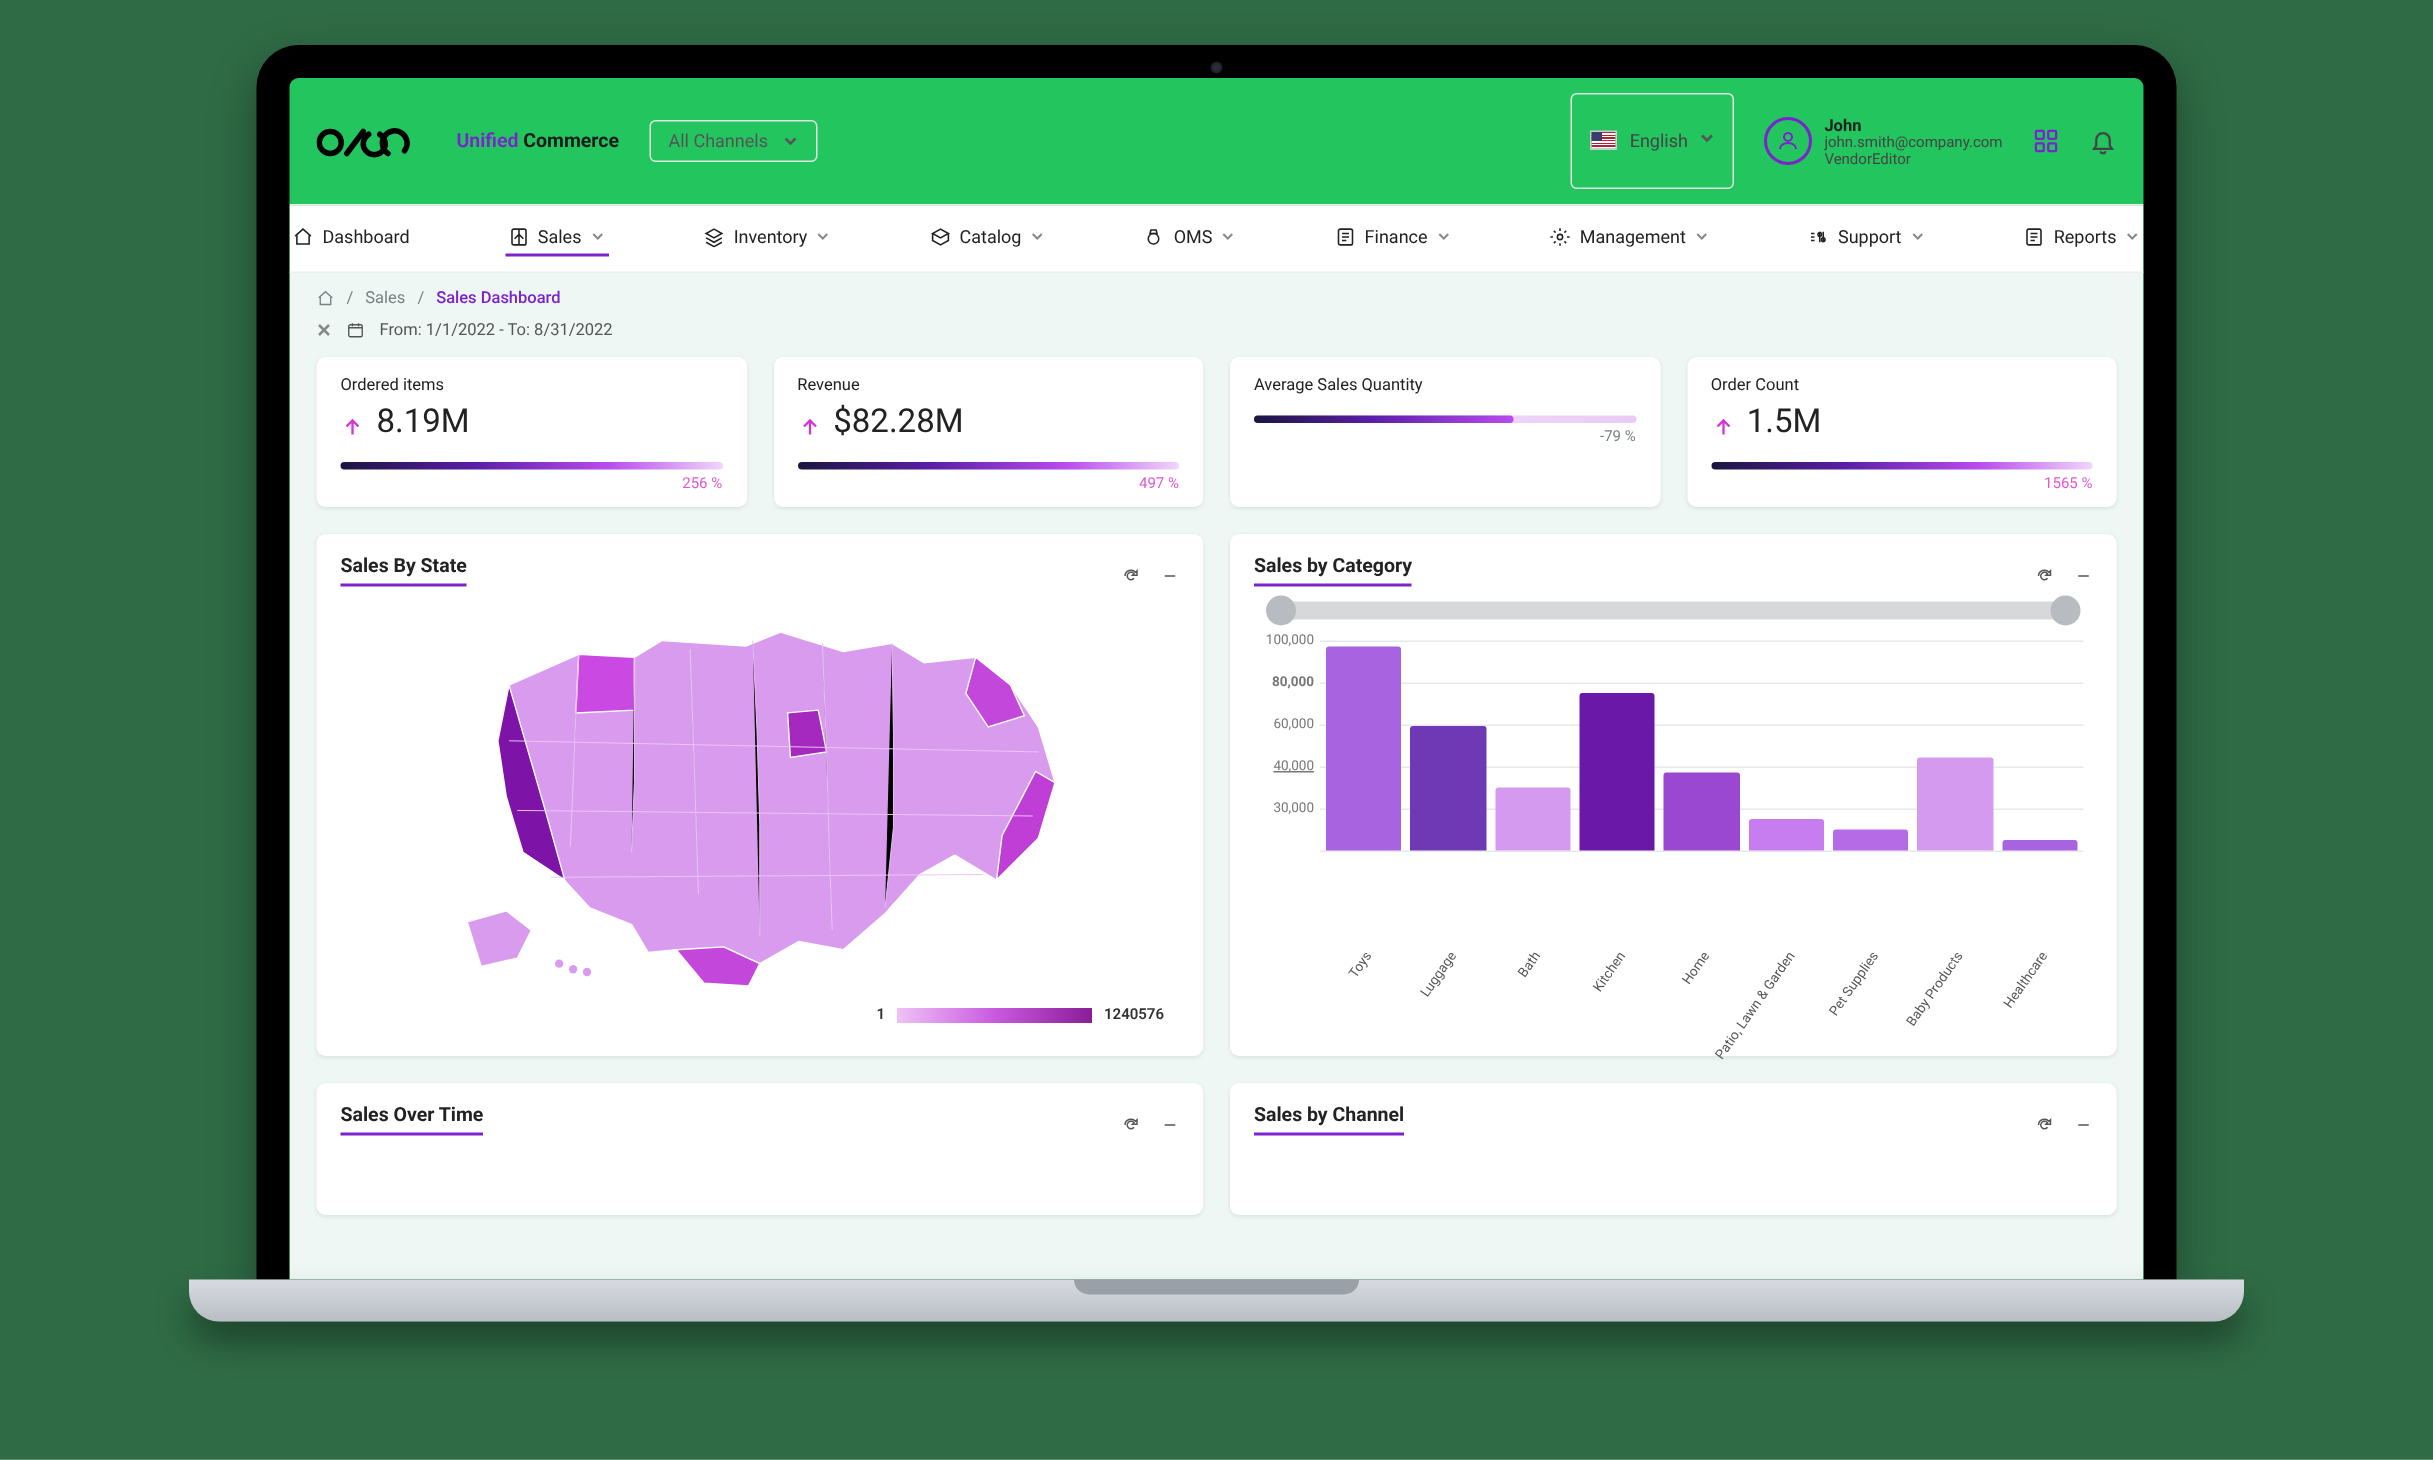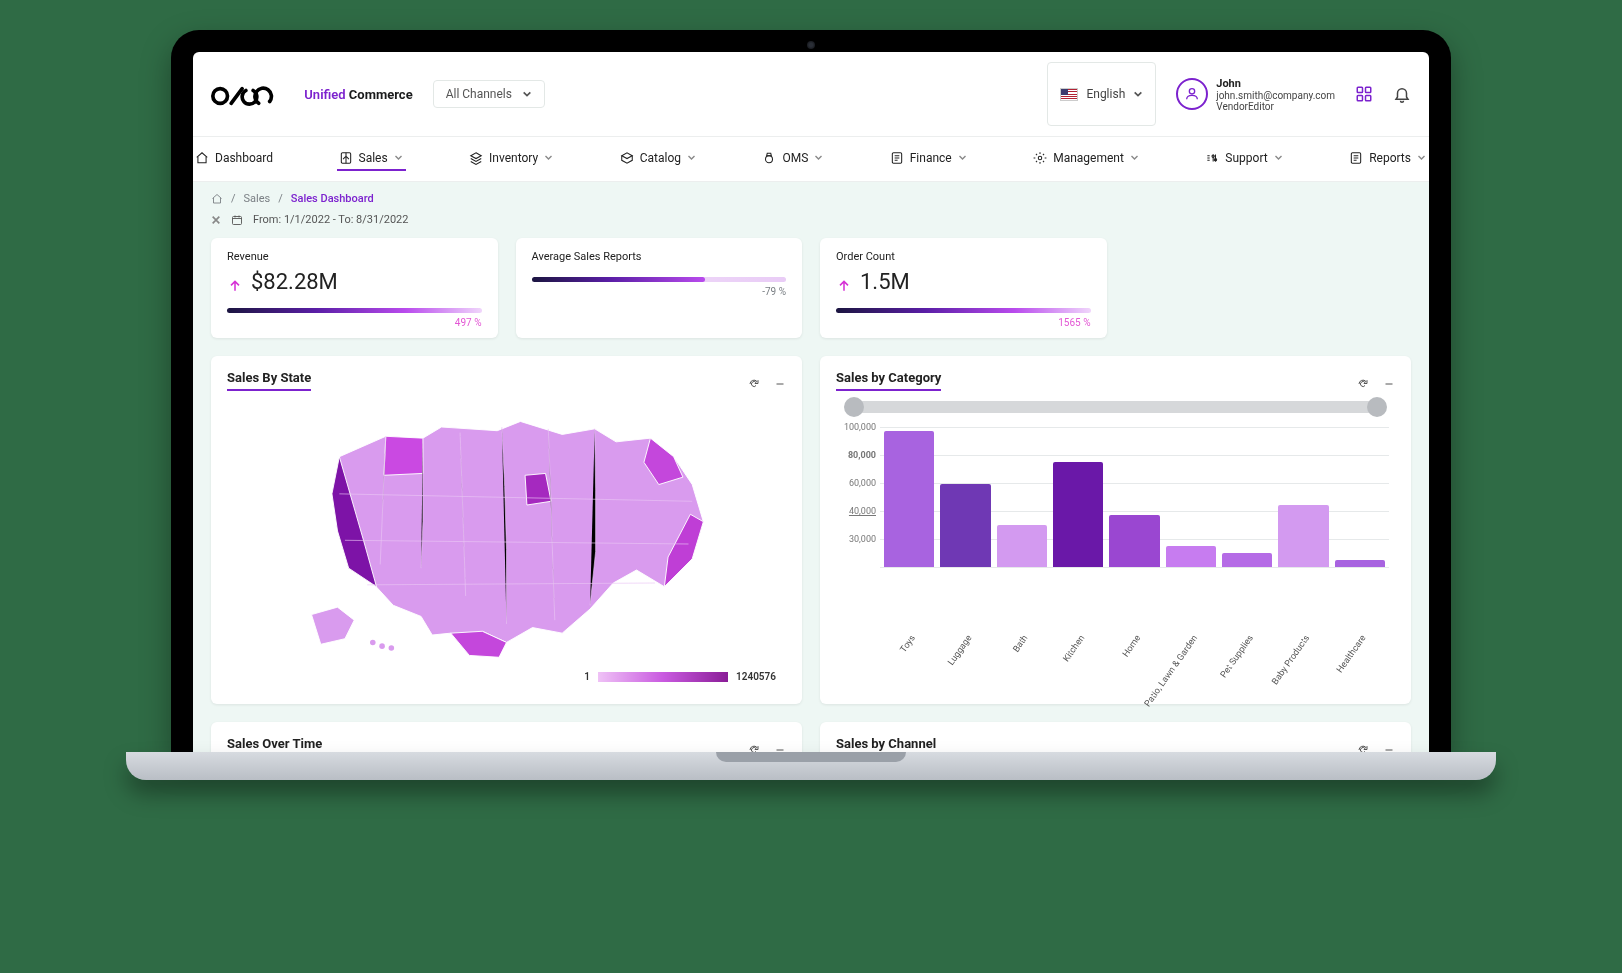--- a/index.html
+++ b/index.html
@@ -34,21 +34,21 @@
     padding:22px 22px 0 22px;
     position:relative;
     box-shadow:0 12px 30px rgba(0,0,0,.35);
   }
   .camera{
     position:absolute;top:11px;left:50%;transform:translateX(-50%);
     width:8px;height:8px;border-radius:50%;
     background:radial-gradient(circle,#2a2e36 30%,#0c0d10 100%);
   }
   .viewport{
-    background:#ffffff;border-radius:6px 6px 0 0;height:700px;overflow:hidden;
+    background:#22c55e;border-radius:6px 6px 0 0;height:801px;overflow:hidden;
     display:flex;flex-direction:column;
   }
   .base{
     height:28px;background:linear-gradient(#d7dbe0,#b9bec5);
     width:1370px;margin-left:-45px;border-radius:0 0 20px 20px;
     position:relative;box-shadow:0 14px 22px rgba(0,0,0,.35);
   }
   .base:before{
     content:"";position:absolute;top:0;left:50%;transform:translateX(-50%);
     width:190px;height:10px;background:#9aa0a8;border-radius:0 0 10px 10px;
@@ -64,21 +64,21 @@
   .brand{font-size:13px;color:var(--text-dark);}
   .brand .u{color:var(--purple);font-weight:600;}
   .brand .c{font-weight:700;}
   .select{
     display:inline-flex;align-items:center;gap:10px;border:1px solid var(--border);
     padding:6px 12px;border-radius:4px;font-size:12px;color:#555;cursor:pointer;
   }
   .chev{width:10px;height:10px;}
   .chev svg{width:10px;height:10px;display:block;stroke:#555;stroke-width:2;fill:none;}
   .spacer{flex:1;}
-  .lang{display:inline-flex;align-items:center;gap:8px;border:1px solid var(--border);padding:24px 12px;border-radius:4px;font-size:12px;color:#444;cursor:pointer;}
+  .lang{display:inline-flex;gap:8px;border:1px solid var(--border);padding:24px 12px;border-radius:4px;font-size:12px;color:#444;cursor:pointer;}
   .flag{width:16px;height:11px;background:linear-gradient(#b22234,#b22234 8%,#fff 8%,#fff 16%,#b22234 16%,#b22234 24%,#fff 24%,#fff 32%,#b22234 32%,#b22234 40%,#fff 40%,#fff 48%,#b22234 48%,#b22234 56%,#fff 56%,#fff 64%,#b22234 64%,#b22234 72%,#fff 72%,#fff 80%,#b22234 80%,#b22234 88%,#fff 88%,#fff 100%);position:relative;border:1px solid #ccc;}
   .flag:before{content:"";position:absolute;left:0;top:0;width:7px;height:6px;background:#3c3b6e;}
   .user{display:flex;align-items:center;gap:8px;font-size:10px;color:#444;}
   .avatar{width:28px;height:28px;border:2px solid var(--purple);border-radius:50%;display:flex;align-items:center;justify-content:center;}
   .avatar svg{width:16px;height:16px;stroke:var(--purple);fill:none;stroke-width:2;}
   .user-name{font-weight:700;color:#222;font-size:11px;}
   .apps-icon,.bell-icon{width:18px;height:18px;color:#444;cursor:pointer;}
   .apps-icon{color:var(--purple);}
 
   
@@ -352,32 +352,43 @@
             <span>
               <span>From:</span>
               <span>1/1/2022</span> -
               <span>To:</span>
               <span>8/31/2022</span>
             </span>
           </div>
 
           <div class="kpis" id="kpis">
               <div class="kpi">
+                <div class="kpi-label">Ordered items</div>
+                <div class="kpi-val">
+                  <span class="arrow-up "><svg viewBox="0 0 24 24">
+                      <path d="M12 19V5M6 11l6-6 6 6"></path>
+                    </svg></span>
+                  <span>8.19M</span>
+                </div>
+                <div class="bar"></div>
+                <div class="kpi-pct">256 %</div>
+              </div>
+              <div class="kpi">
                 <div class="kpi-label">Revenue</div>
                 <div class="kpi-val">
                   <span class="arrow-up "><svg viewBox="0 0 24 24">
                       <path d="M12 19V5M6 11l6-6 6 6"></path>
                     </svg></span>
                   <span>$82.28M</span>
                 </div>
                 <div class="bar"></div>
                 <div class="kpi-pct">497 %</div>
               </div>
               <div class="kpi">
-                <div class="kpi-label">Average Sales Reports</div>
+                <div class="kpi-label">Average Sales Quantity</div>
                 <div class="bar light"></div>
                 <div class="kpi-pct neg">-79 %</div>
               </div>
               <div class="kpi">
                 <div class="kpi-label">Order Count</div>
                 <div class="kpi-val">
                   <span class="arrow-up "><svg viewBox="0 0 24 24">
                       <path d="M12 19V5M6 11l6-6 6 6"></path>
                     </svg></span>
                   <span>1.5M</span>

